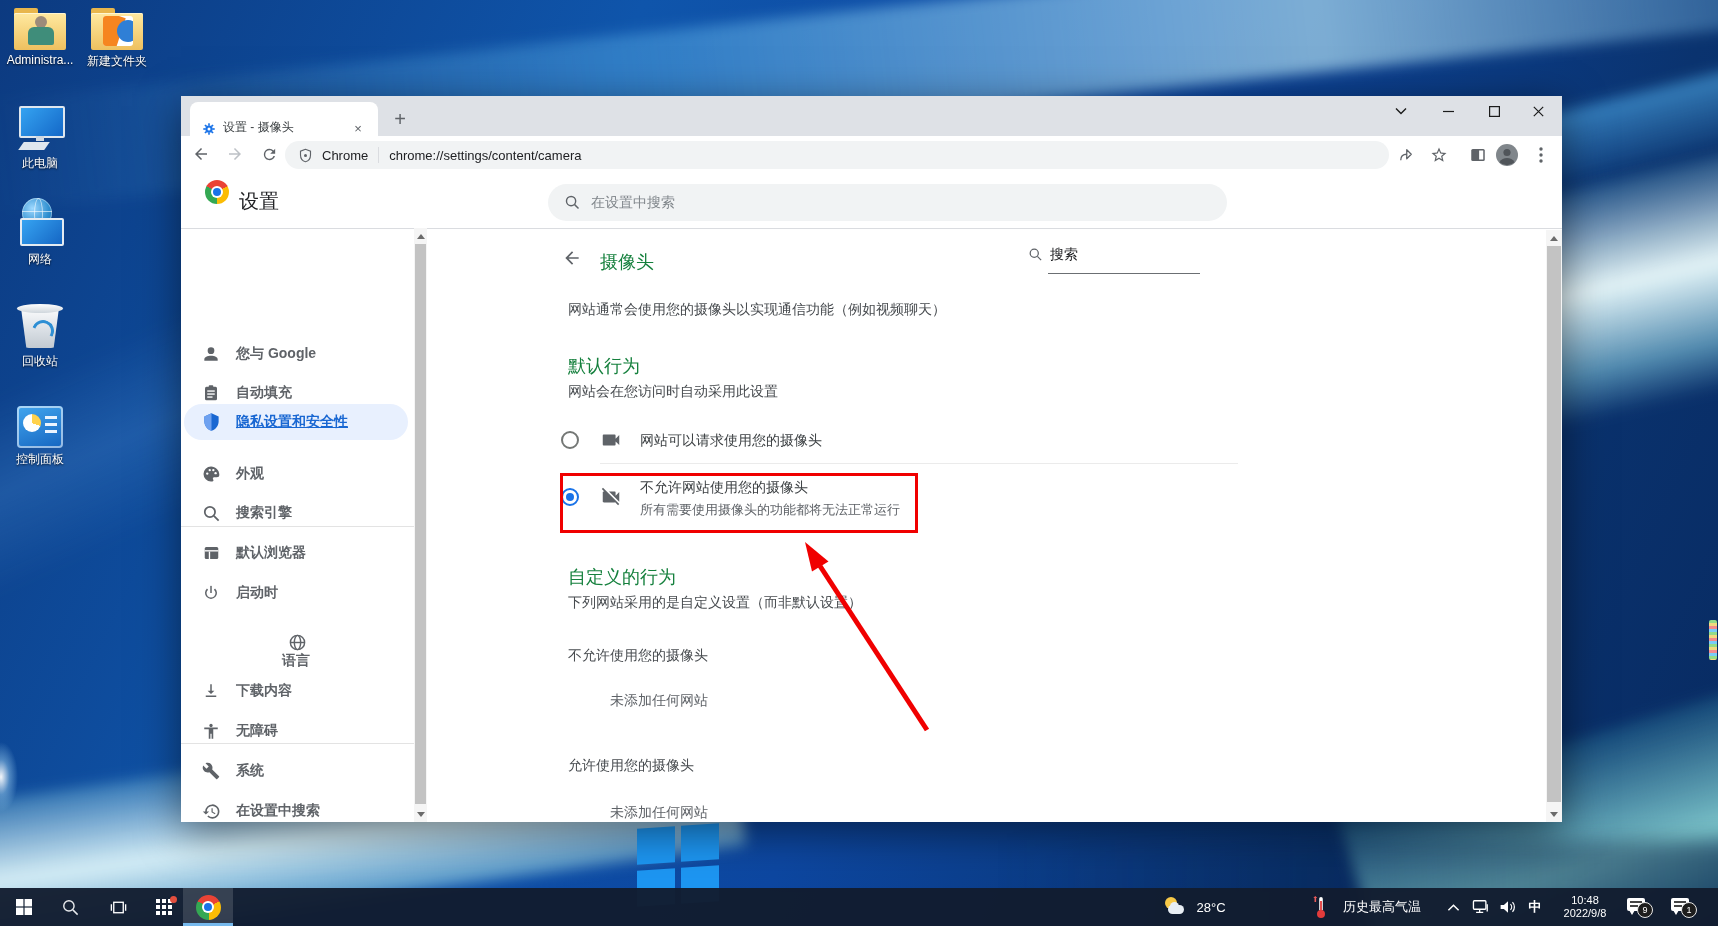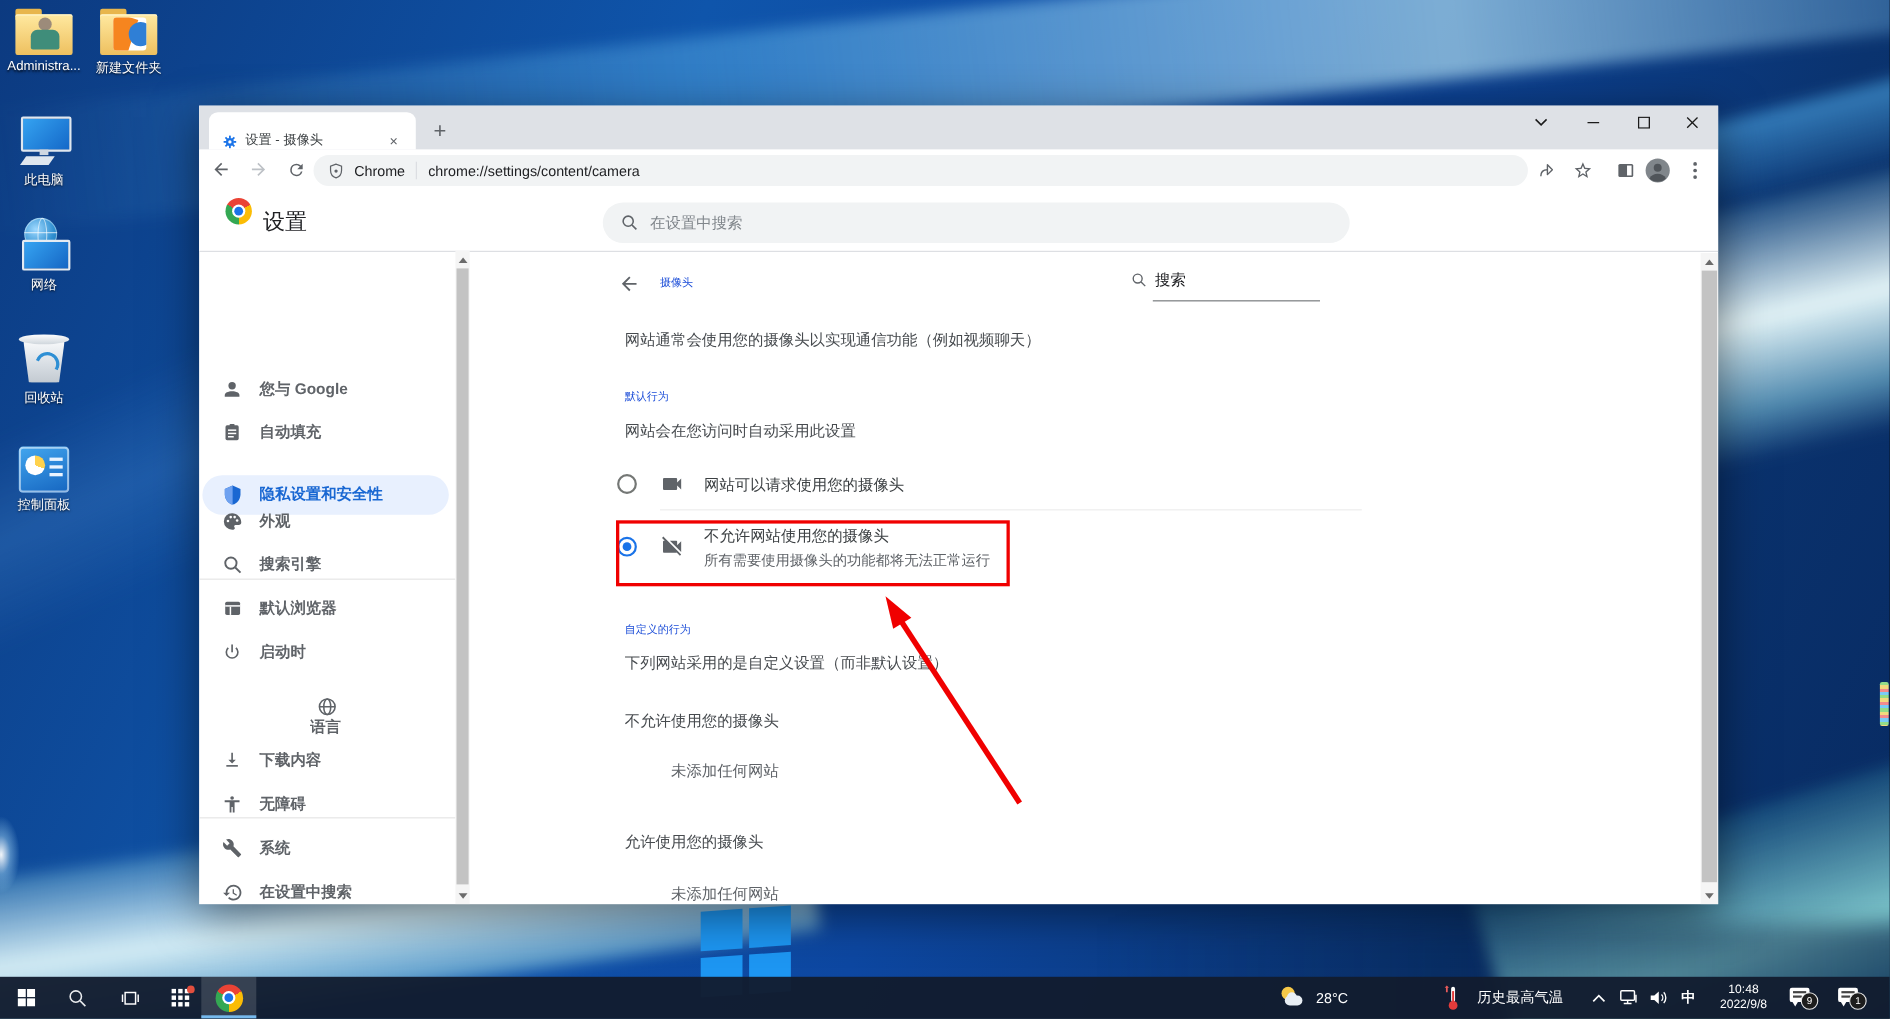--- a/index.html
+++ b/index.html
@@ -90,21 +90,21 @@
   .side-item.selected{background:#e8f0fe;color:#1967d2;}
   .side-div{position:absolute;left:0;width:233px;height:1px;background:#e3e3e3;}
   
   .sb{position:absolute;background:#f5f5f5;}
   .sb .thumb{position:absolute;left:1px;right:1px;background:#c3c3c3;}
   .sb .arr{position:absolute;left:0;right:0;height:12px;display:flex;align-items:center;justify-content:center;}
   .tri-up{width:0;height:0;border-left:4px solid transparent;border-right:4px solid transparent;border-bottom:5px solid #6b6b6b;}
   .tri-dn{width:0;height:0;border-left:4px solid transparent;border-right:4px solid transparent;border-top:5px solid #6b6b6b;}
   
   .mc-text{position:absolute;color:#474b4f;font-size:14px;white-space:nowrap;}
-  .mc-h{position:absolute;color:#1d4ed8;font-size:10px;white-space:nowrap;}
+  .mc-h{position:absolute;color:#15803d;font-size:18px;white-space:nowrap;}
   .radio{position:absolute;width:18px;height:18px;border-radius:50%;box-sizing:border-box;}
   .radio.off{border:2px solid #747775;}
   .radio.on{border:2px solid #1a73e8;}
   .radio.on::after{content:"";position:absolute;left:3px;top:3px;width:8px;height:8px;border-radius:50%;background:#1a73e8;}
   #red-box{position:absolute;left:379px;top:377px;width:352px;height:54px;border:3px solid #f00000;z-index:5;}
   
   #annotation-svg{left:0;top:0;z-index:20;pointer-events:none;}
   
   #taskbar{position:absolute;left:0;top:888px;width:1718px;height:38px;background:rgba(18,28,47,.96);z-index:50;}
   .tb-item{position:absolute;top:0;height:38px;display:flex;align-items:center;justify-content:center;}
@@ -334,21 +334,21 @@
             <svg width="18" height="20" viewBox="0 0 24 24" fill="#5f6368">
               <rect x="4" y="3.5" width="16" height="18" rx="2"></rect>
               <rect x="9" y="1.8" width="6" height="3.4" rx="1"></rect>
               <rect x="7" y="8.5" width="10" height="1.8" fill="#fff"></rect>
               <rect x="7" y="12.5" width="10" height="1.8" fill="#fff"></rect>
               <rect x="7" y="16.5" width="7" height="1.8" fill="#fff"></rect>
             </svg>
           </span>
         <span>自动填充</span>
       </div>
-      <div class="side-item selected" style="top:336px;">
+      <div class="side-item selected" style="top:308px;text-decoration:underline;">
         <span class="si-icon">
             <svg width="19" height="20" viewBox="0 0 24 24">
               <path d="M12 1 3 5v6c0 5.55 3.84 10.74 9 12 5.16-1.26 9-6.45 9-12V5l-9-4z" fill="#1967d2"></path>
               <path d="M12 1 3 5v6c0 5.55 3.84 10.74 9 12V1z" fill="#6ea1f0"></path>
             </svg>
           </span>
         <span>隐私设置和安全性</span>
       </div>
       <div class="side-item" style="top:360px;">
         <span class="si-icon">

